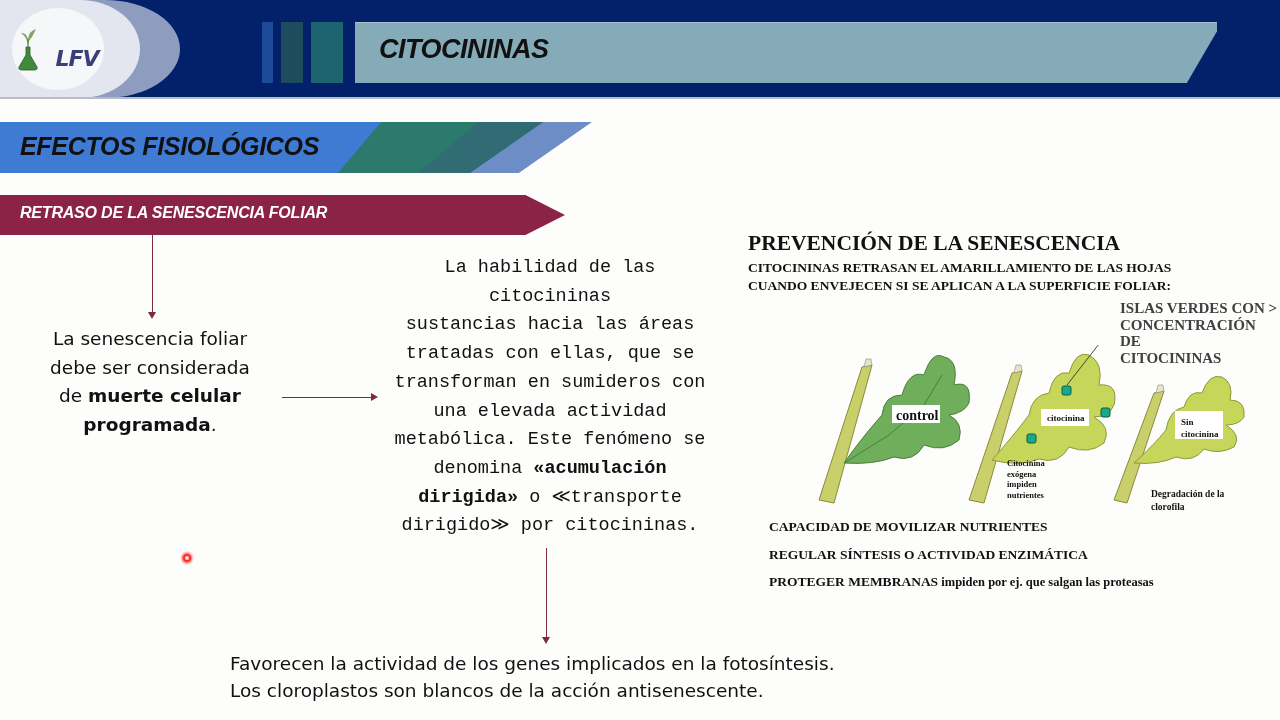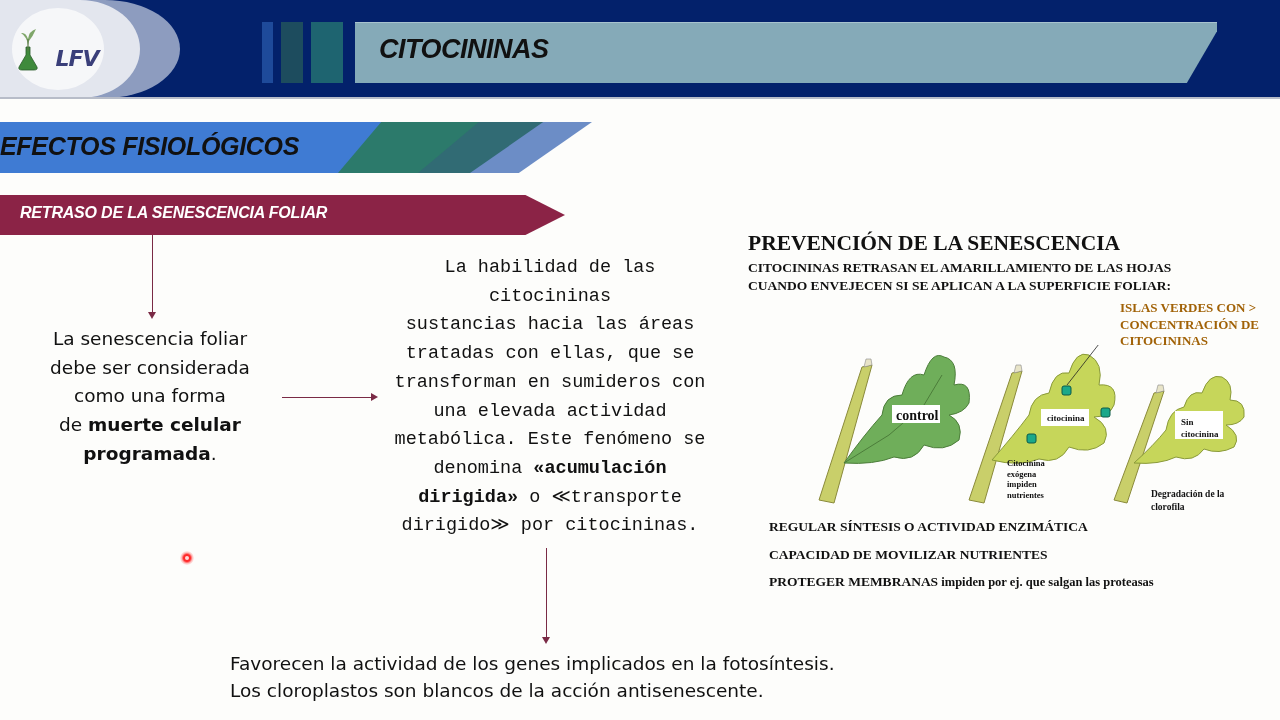--- a/index.html
+++ b/index.html
@@ -22,21 +22,21 @@
     clip-path: polygon(0 0, 100% 0, 100% 15%, 96.5% 100%, 0 100%); border-top: 1px solid #a8c3cf; }
   .title-text { position: absolute; left: 24px; top: 11px; font-family: "Liberation Sans", sans-serif; font-weight: bold; font-style: italic; font-size: 27px; color: #111; letter-spacing: -0.5px; }
 
   
   .section-banner { position: absolute; left: 0; top: 122px; width: 420px; height: 51px; background: #3f7bd3;
     clip-path: polygon(0 0, 100% 0, 92% 100%, 0 100%); }
   .stripe { position: absolute; top: 122px; height: 51px; }
   .stripe1 { left: 338px; width: 160px; background: #2c7a6b; clip-path: polygon(27% 0, 100% 0, 73% 100%, 0 100%); }
   .stripe2 { left: 418px; width: 135px; background: #316b74; clip-path: polygon(45% 0, 100% 0, 55% 100%, 0 100%); }
   .stripe3 { left: 470px; width: 122px; background: #6c8dc6; clip-path: polygon(60% 0, 100% 0, 40% 100%, 0 100%); }
-  .section-text { position: absolute; left: 0; top: 132px; font-family: "Liberation Sans", sans-serif; font-weight: bold; font-style: italic; font-size: 25px; color: #111; letter-spacing: -0.3px; }
+  .section-text { position: absolute; left: 20px; top: 132px; font-family: "Liberation Sans", sans-serif; font-weight: bold; font-style: italic; font-size: 25px; color: #111; letter-spacing: -0.3px; }
 
   
   .sub-banner { position: absolute; left: 0; top: 195px; width: 565px; height: 40px; background: #8b2346;
     clip-path: polygon(0 0, 93% 0, 100% 50%, 93% 100%, 0 100%); }
   .sub-text { position: absolute; left: 20px; top: 204px; font-family: "Liberation Sans", sans-serif; font-weight: bold; font-style: italic; font-size: 16px; color: #fff; letter-spacing: -0.2px; }
 
   
   .arrow-v { position: absolute; width: 1px; background: #7a2a45; }
   .arrow-v::after { content: ""; position: absolute; left: -4px; bottom: -6px; border-left: 4.5px solid transparent; border-right: 4.5px solid transparent; border-top: 7px solid #7a2a45; }
   .arrow-h { position: absolute; height: 1px; background: #7a2a45; }
@@ -45,21 +45,21 @@
   
   .text-block { position: absolute; text-align: center; font-family: "DejaVu Sans", sans-serif; font-size: 18.5px; line-height: 28.7px; color: #111; }
   .left-block { left: 30px; top: 325px; width: 240px; }
   .center-block { left: 380px; top: 254px; width: 340px; font-family: Liberation Mono, monospace; }
   .bottom-block { position: absolute; left: 230px; top: 650px; font-family: "DejaVu Sans", sans-serif; font-size: 18.5px; line-height: 27px; color: #111; }
   b { font-weight: bold; }
 
   
   .fig-title { position: absolute; left: 748px; top: 231px; font-family: "Liberation Serif", serif; font-weight: bold; font-size: 21.5px; color: #111; }
   .fig-sub { position: absolute; left: 748px; top: 259px; font-family: "Liberation Serif", serif; font-weight: bold; font-size: 13.5px; line-height: 18px; color: #111; }
-  .fig-annot { position: absolute; left: 1120px; top: 300px; font-family: "Liberation Serif", serif; font-weight: bold; font-size: 13px; line-height: 16.5px; color: #a16207; }
+  .fig-annot { position: absolute; left: 1120px; top: 300px; font-family: "Liberation Serif", serif; font-weight: bold; font-size: 15px; line-height: 16.5px; color: #404040; }
   .fig-image { position: absolute; left: 814px; top: 345px; width: 446px; height: 160px; }
   .fig-label { position: absolute; font-family: "Liberation Serif", serif; font-weight: bold; color: #111; }
   .fig-list { position: absolute; left: 769px; top: 513px; font-family: "Liberation Serif", serif; font-weight: bold; font-size: 13.5px; line-height: 27.5px; color: #111; }
 
   .cursor-dot { position: absolute; left: 180px; top: 551px; width: 14px; height: 14px; border-radius: 50%; background: radial-gradient(circle, #ff2a2a 0 35%, rgba(255,80,80,0.35) 55%, rgba(255,120,120,0) 75%); }
   .cursor-dot::after { content: ""; position: absolute; left: 5px; top: 5px; width: 4px; height: 4px; border-radius: 50%; background: #ffd8d8; }
 </style>
 </head>
 <body>
 
@@ -95,21 +95,20 @@
 <div class="sub-banner"></div>
 <span class="sub-text">RETRASO DE LA SENESCENCIA FOLIAR</span>
 
 <div class="arrow-v" style="left:152px; top:235px; height:78px;"></div>
 <div class="arrow-h" style="left:282px; top:397px; width:90px;"></div>
 <div class="arrow-v" style="left:546px; top:548px; height:90px;"></div>
 
 <div class="text-block left-block">
   <div>La senescencia foliar</div>
   <div>debe ser considerada</div>
-  <div>como una forma</div>
   <div><span>de </span><b>muerte celular</b></div>
   <div><b>programada</b><span>.</span></div>
 </div>
 
 <div class="text-block center-block">
   <div>La habilidad de las citocininas</div>
   <div>sustancias hacia las áreas</div>
   <div>tratadas con ellas, que se</div>
   <div>transforman en sumideros con</div>
   <div>una elevada actividad</div>
@@ -175,18 +174,18 @@
   <div>exógena</div>
   <div>impiden</div>
   <div>nutrientes</div>
 </div>
 <div class="fig-label" style="left:1151px; top:470px; font-size:9.5px; line-height:12.5px;margin-top:18px;">
   <div>Degradación de la</div>
   <div>clorofila</div>
 </div>
 
 <div class="fig-list">
+  <div>CAPACIDAD DE MOVILIZAR NUTRIENTES</div>
   <div>REGULAR SÍNTESIS O ACTIVIDAD ENZIMÁTICA</div>
-  <div>CAPACIDAD DE MOVILIZAR NUTRIENTES</div>
   <div><span>PROTEGER MEMBRANAS</span><span style="font-size:12.5px;"> impiden por ej. que salgan las proteasas</span></div>
 </div>
 
 <div class="cursor-dot"></div>
 
 </body></html>

